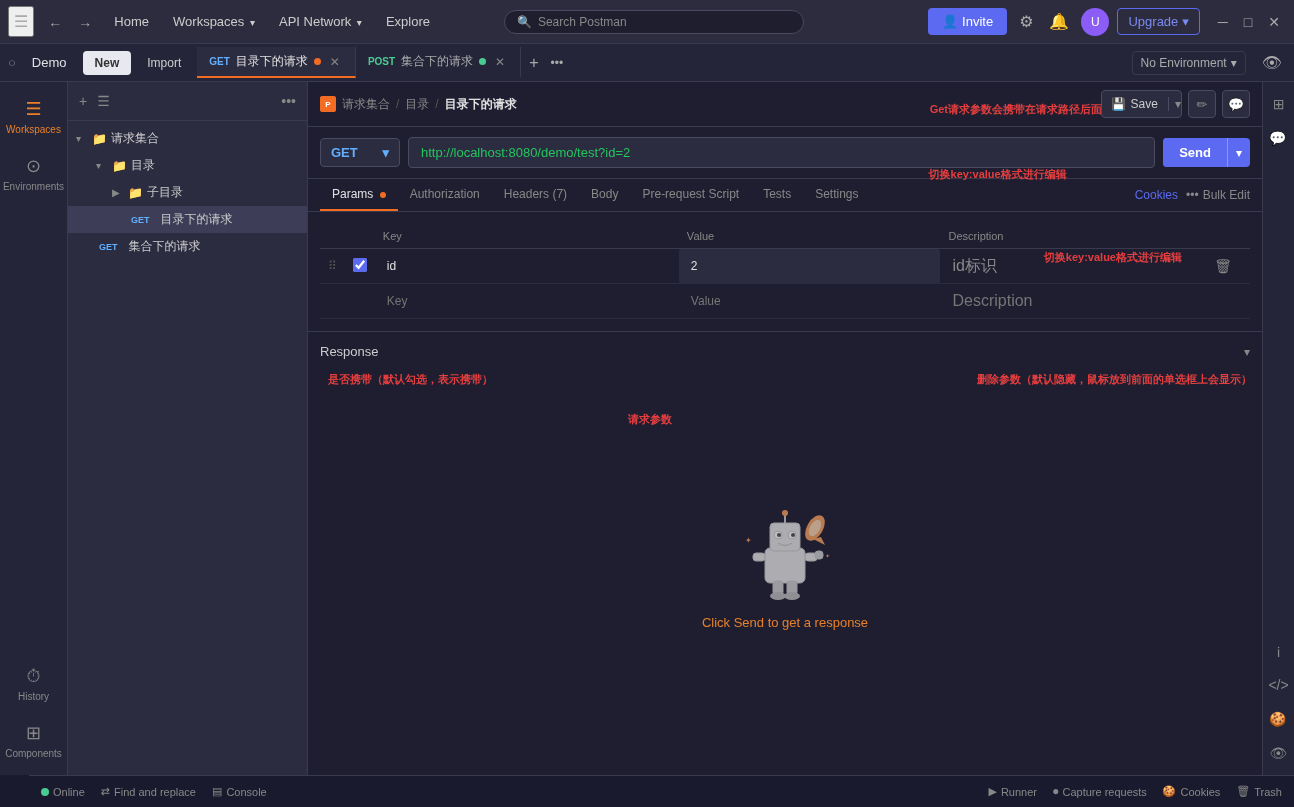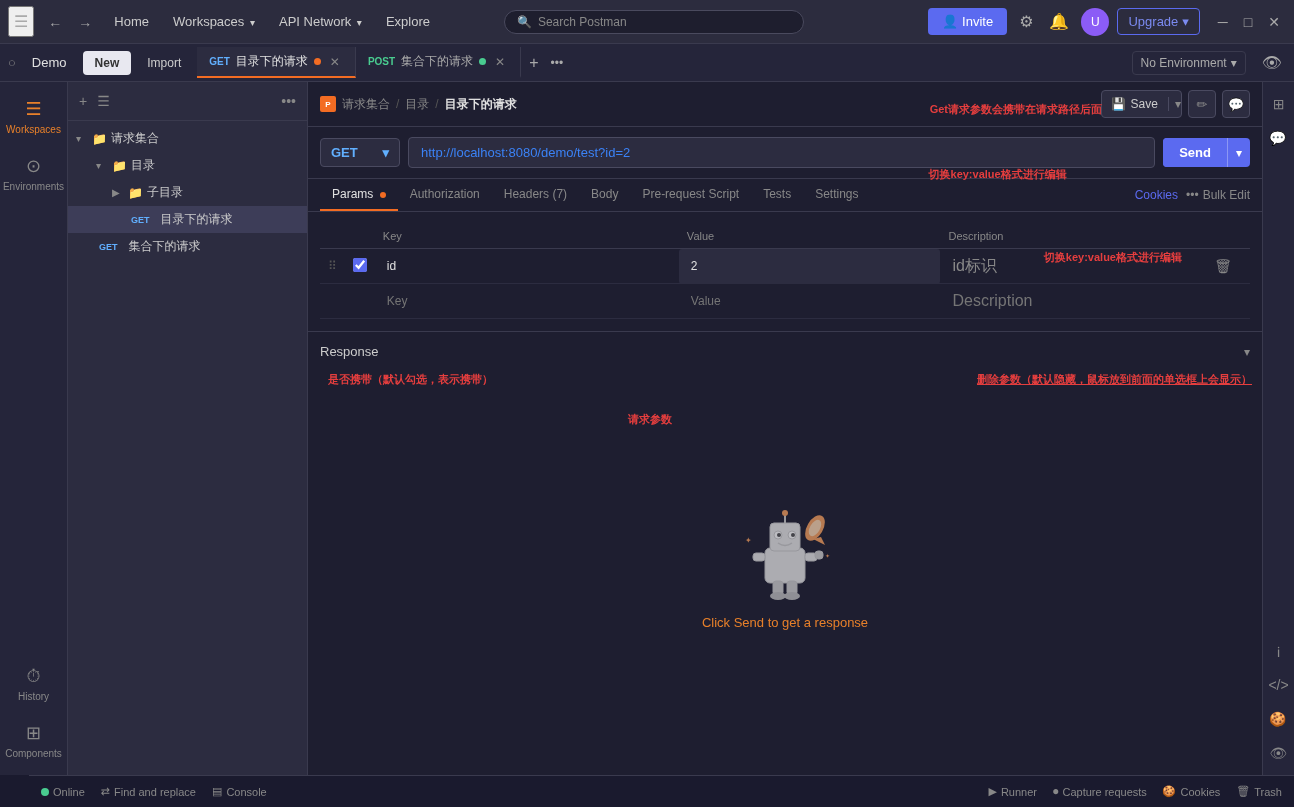--- a/index.html
+++ b/index.html
@@ -296,21 +296,21 @@
     </div>
 
     <div class="url-bar">
 
       <div style="position:relative;">
         <div class="method-selector">
           <span style="color:#61affe;font-size:13px;font-weight:700;">GET</span>
           <span style="margin-left:auto;">▾</span>
         </div>
       </div>
-      <input class="url-input" value="http://localhost:8080/demo/test?id=2" readonly="" style="color: #3b82f6;">
+      <input class="url-input" value="http://localhost:8080/demo/test?id=2" readonly="" style="color: #22c55e;">
       <div style="display:flex;background:#5b6af0;border-radius:4px;overflow:hidden;">
         <button class="send-btn" style="border-radius:0;border:none;">
           <span>Send</span>
         </button>
         <div style="border-left:1px solid rgba(255,255,255,0.3);padding:0 8px;display:flex;align-items:center;cursor:pointer;color:white;">▾</div>
       </div>
     </div>
 
     <div class="params-tabs">
       <div class="params-tab active">
@@ -394,21 +394,21 @@
       </table>
 
       <div style="position:absolute;top:290px;left:20px;color:#e53e3e;font-size:11px;font-weight:600;pointer-events:none;z-index:10;">
         <span>是否携带（默认勾选，表示携带）</span>
       </div>
 
       <div style="position:absolute;top:330px;left:320px;color:#e53e3e;font-size:11px;font-weight:600;pointer-events:none;z-index:10;">
         <span>请求参数</span>
       </div>
 
-      <div style="position:absolute;top:290px;right:10px;color:#e53e3e;font-size:11px;font-weight:600;pointer-events:none;z-index:10;text-align:center;text-decoration:underline;">
+      <div style="position:absolute;top:290px;right:10px;color:#e53e3e;font-size:11px;font-weight:600;pointer-events:none;z-index:10;text-align:center;">
         <span>删除参数（默认隐藏，鼠标放到前面的单选框上会显示）</span>
       </div>
     </div>
 
     <div class="response-area" style="flex:1;min-height:200px;align-items:flex-end;">
       <div class="response-header">
         <span class="response-title">Response</span>
         <span class="response-chevron">▾</span>
       </div>
       <div class="response-empty">

